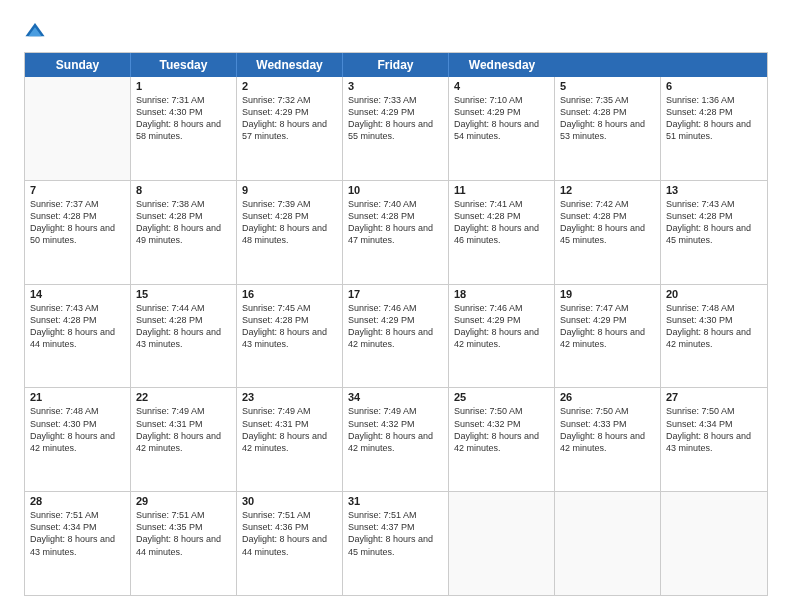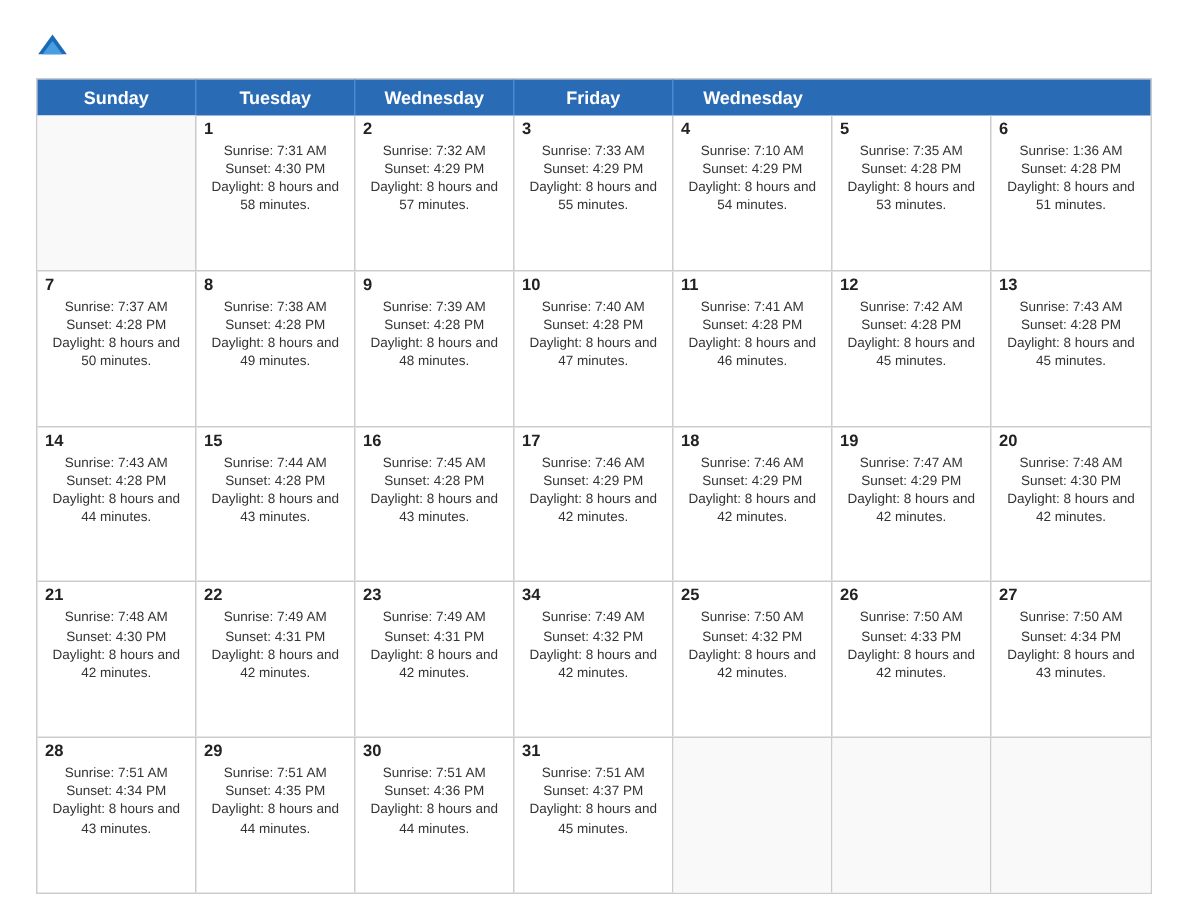--- a/index.html
+++ b/index.html
@@ -99,21 +99,20 @@
     .day-num {
       font-size: 11px;
       font-weight: bold;
       color: #222;
       margin-bottom: 2px;
     }
     .day-info {
       font-size: 9px;
       color: #333;
       line-height: 1.35;
-      text-align: center;
     }
   </style>
 </head>
 <body>
 
 <div class="page">
   <div class="header">
     <div class="logo">
       <svg class="logo-icon" viewBox="0 0 30 30">
         <polygon points="15,4 28,22 2,22" fill="#1a6bb5"></polygon>

